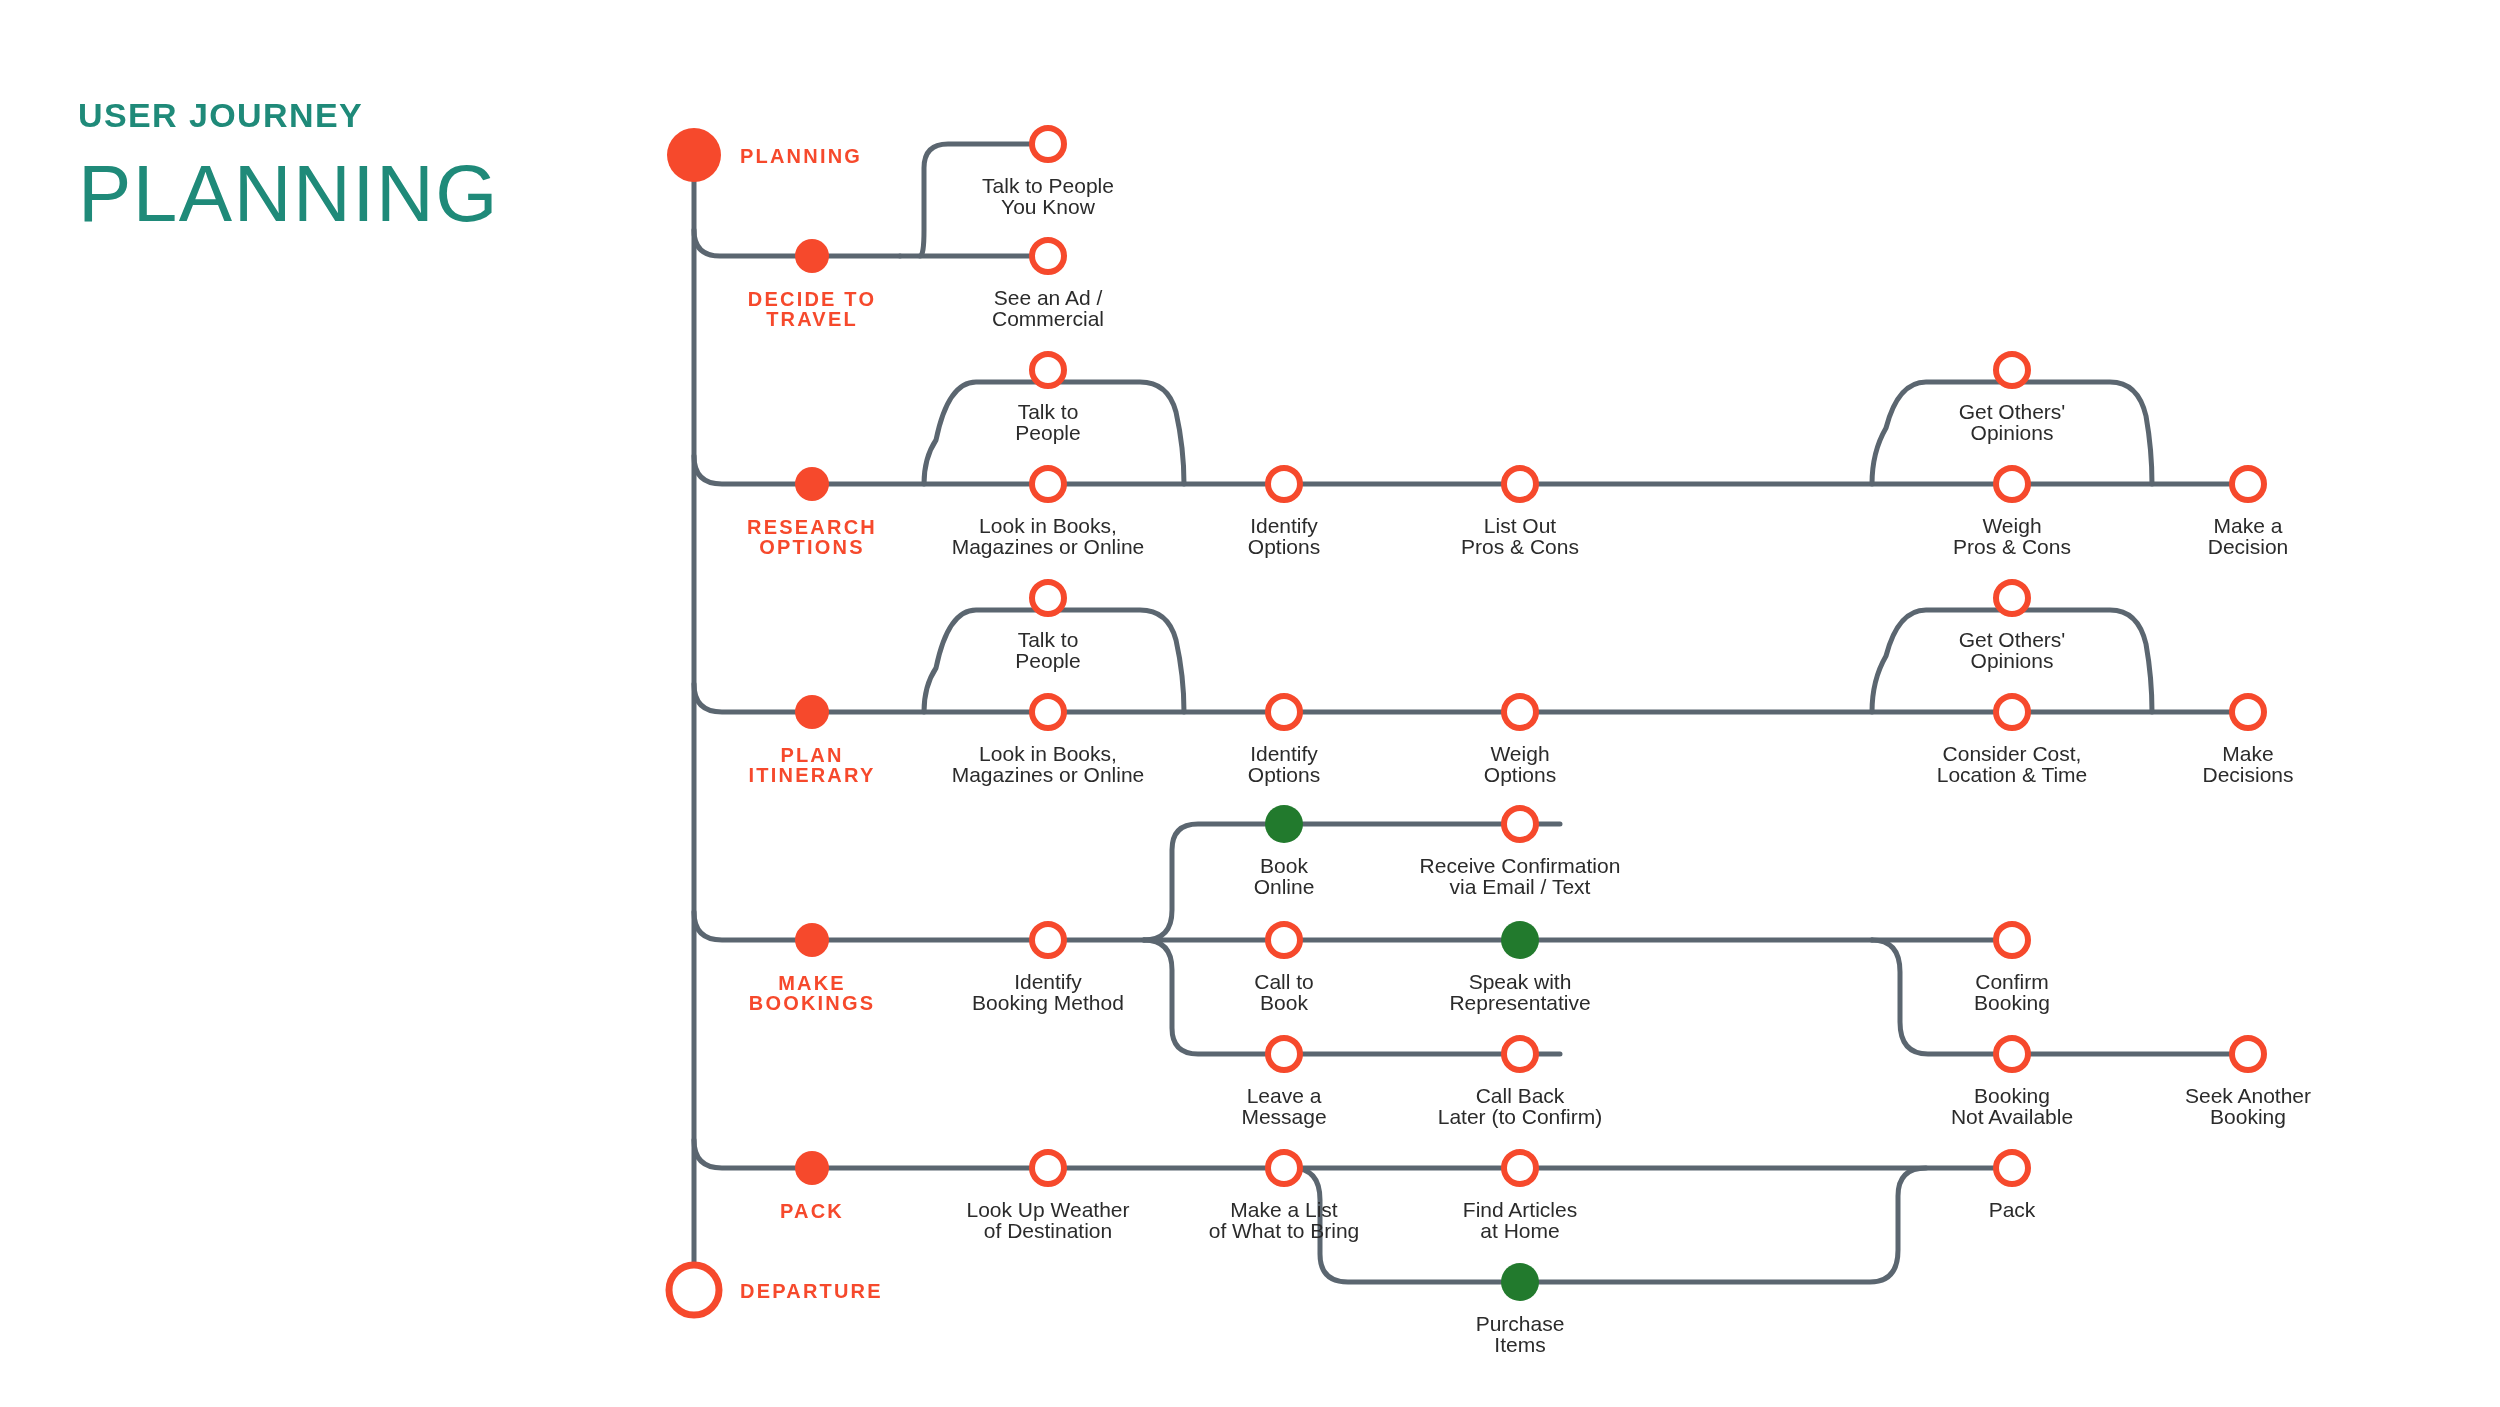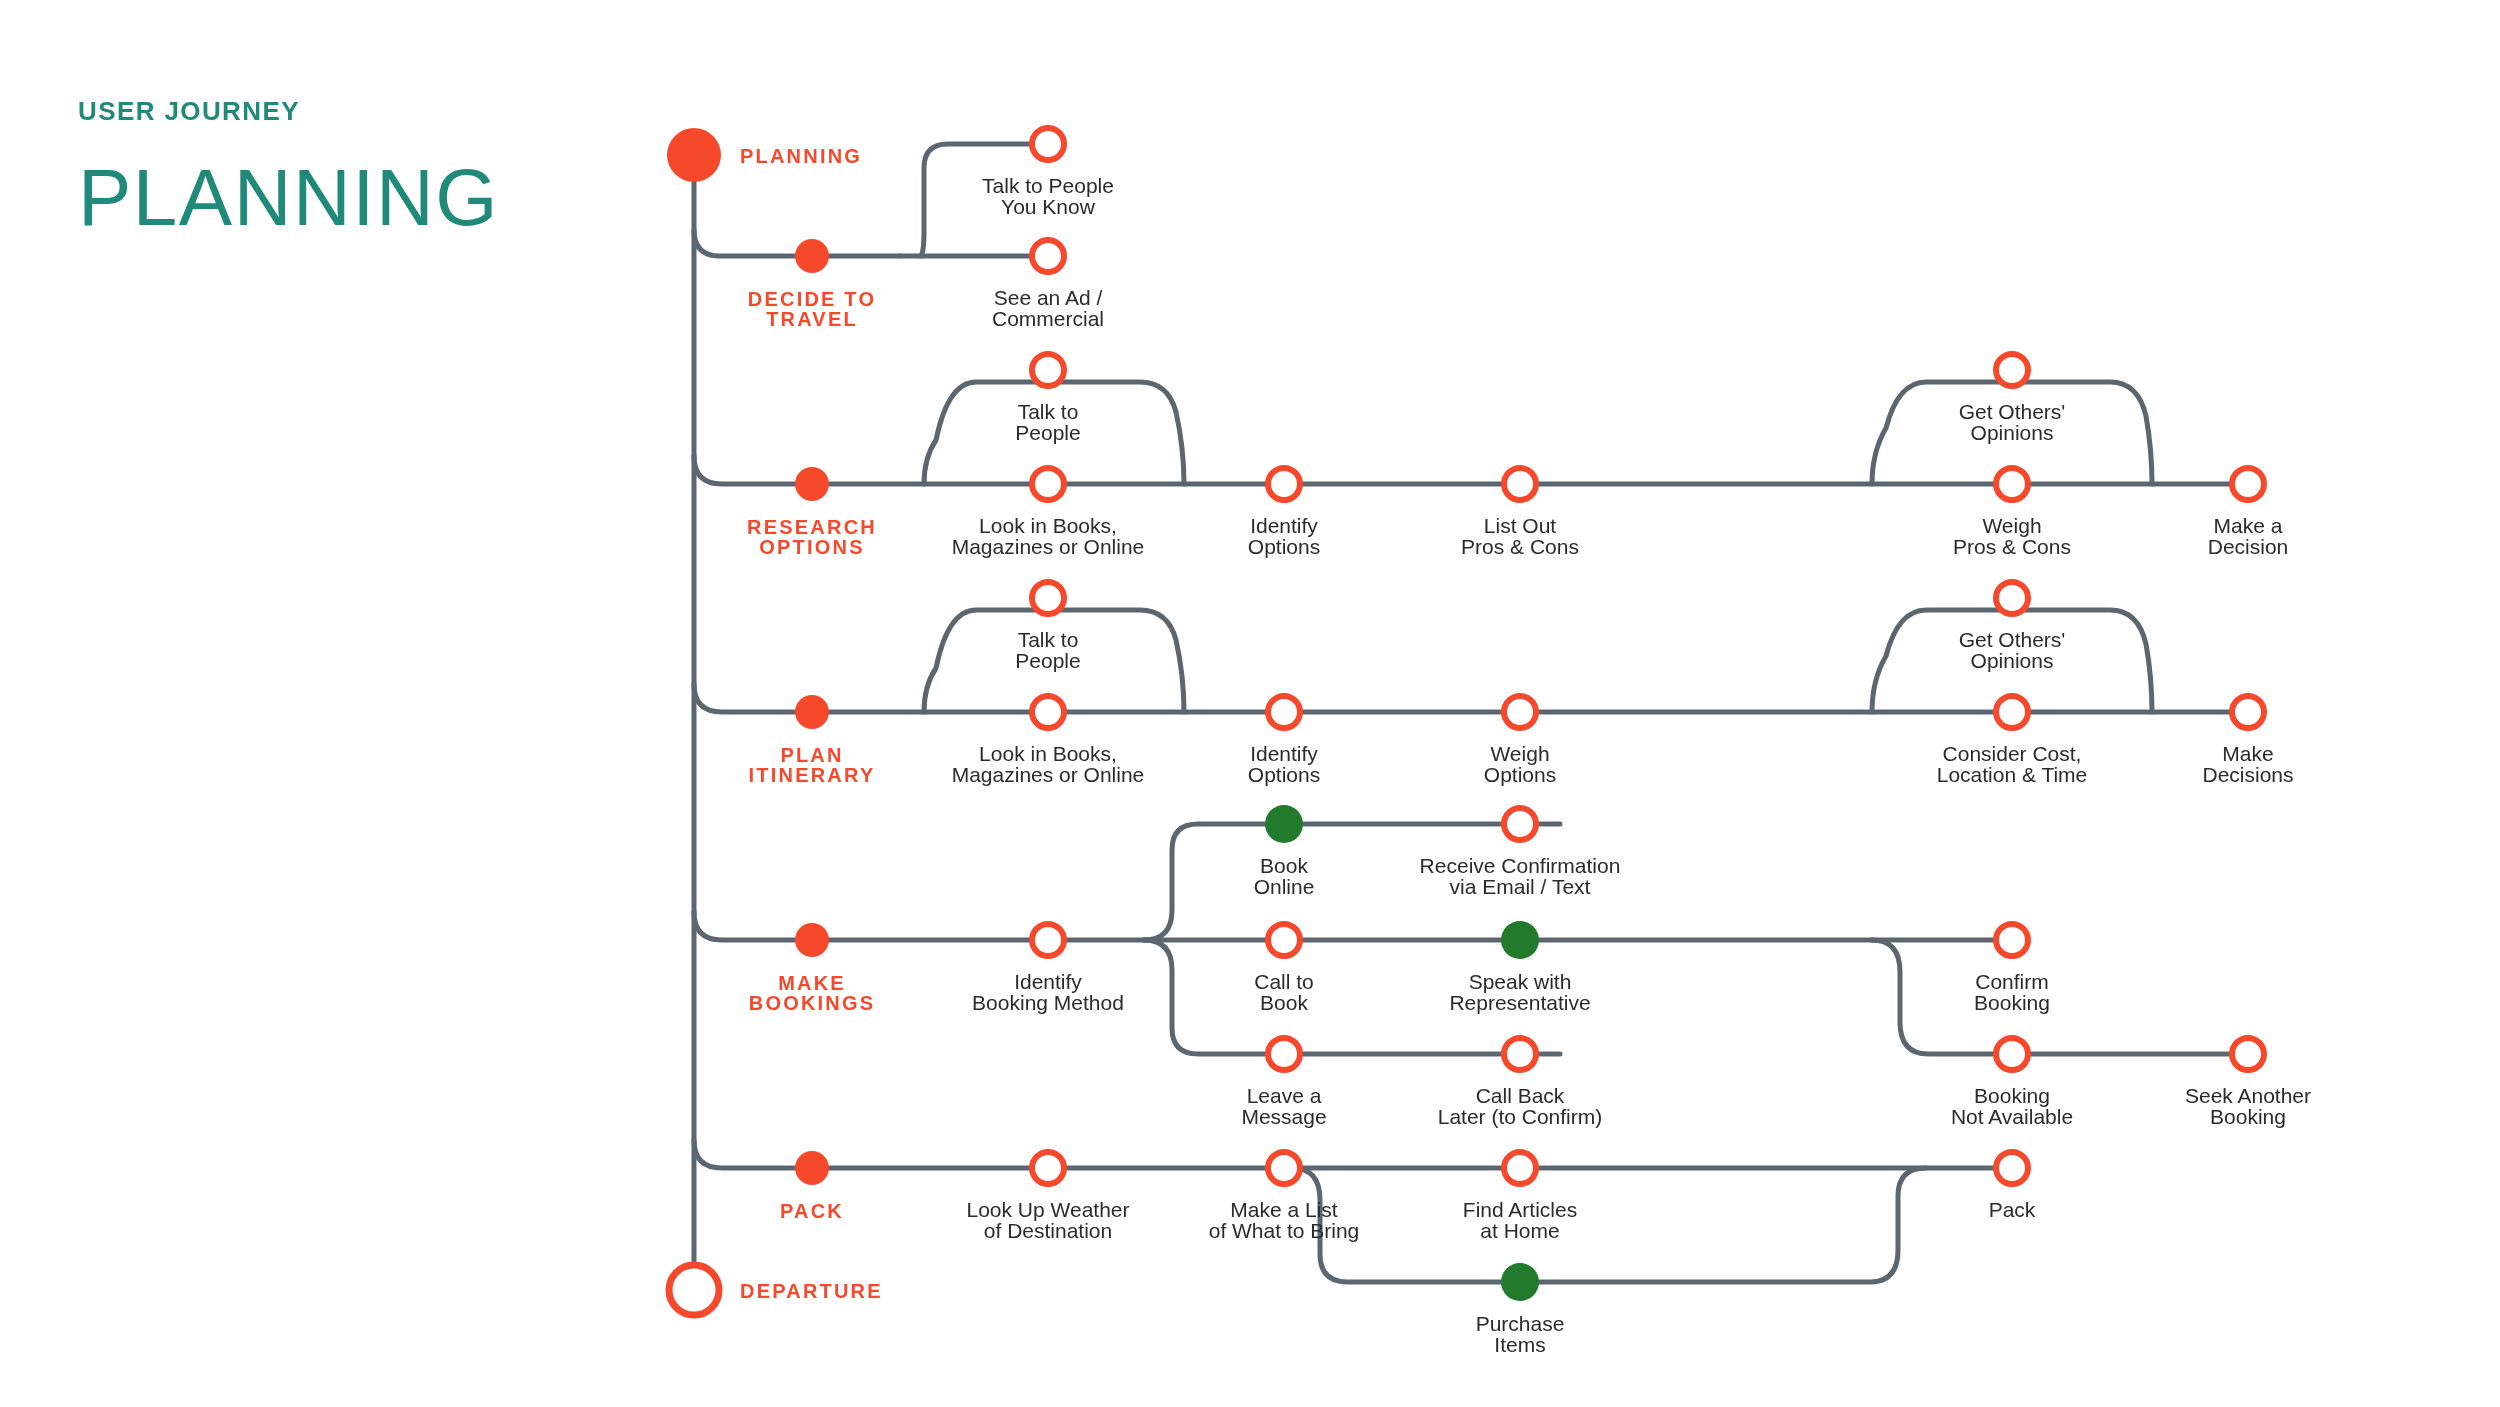--- a/index.html
+++ b/index.html
@@ -20,25 +20,25 @@
     width: 2500px;
     height: 1407px;
   }
   .heading-block {
     position: absolute;
     left: 78px;
     top: 98px;
   }
   .eyebrow {
     font-family: "Liberation Sans", sans-serif;
-    font-size: 26px;
+    font-size: 34px;
     font-weight: bold;
     letter-spacing: 1.4px;
     color: #1F8A79;
-    margin: 0 0 34px 0;
+    margin: 0 0 22px 0;
     line-height: 1;
   }
   .bigtitle {
     font-family: "Liberation Sans", sans-serif;
     font-size: 80px;
     font-weight: 300;
     letter-spacing: 1.5px;
     color: #1F8A79;
     margin: 0;
     line-height: 1;

